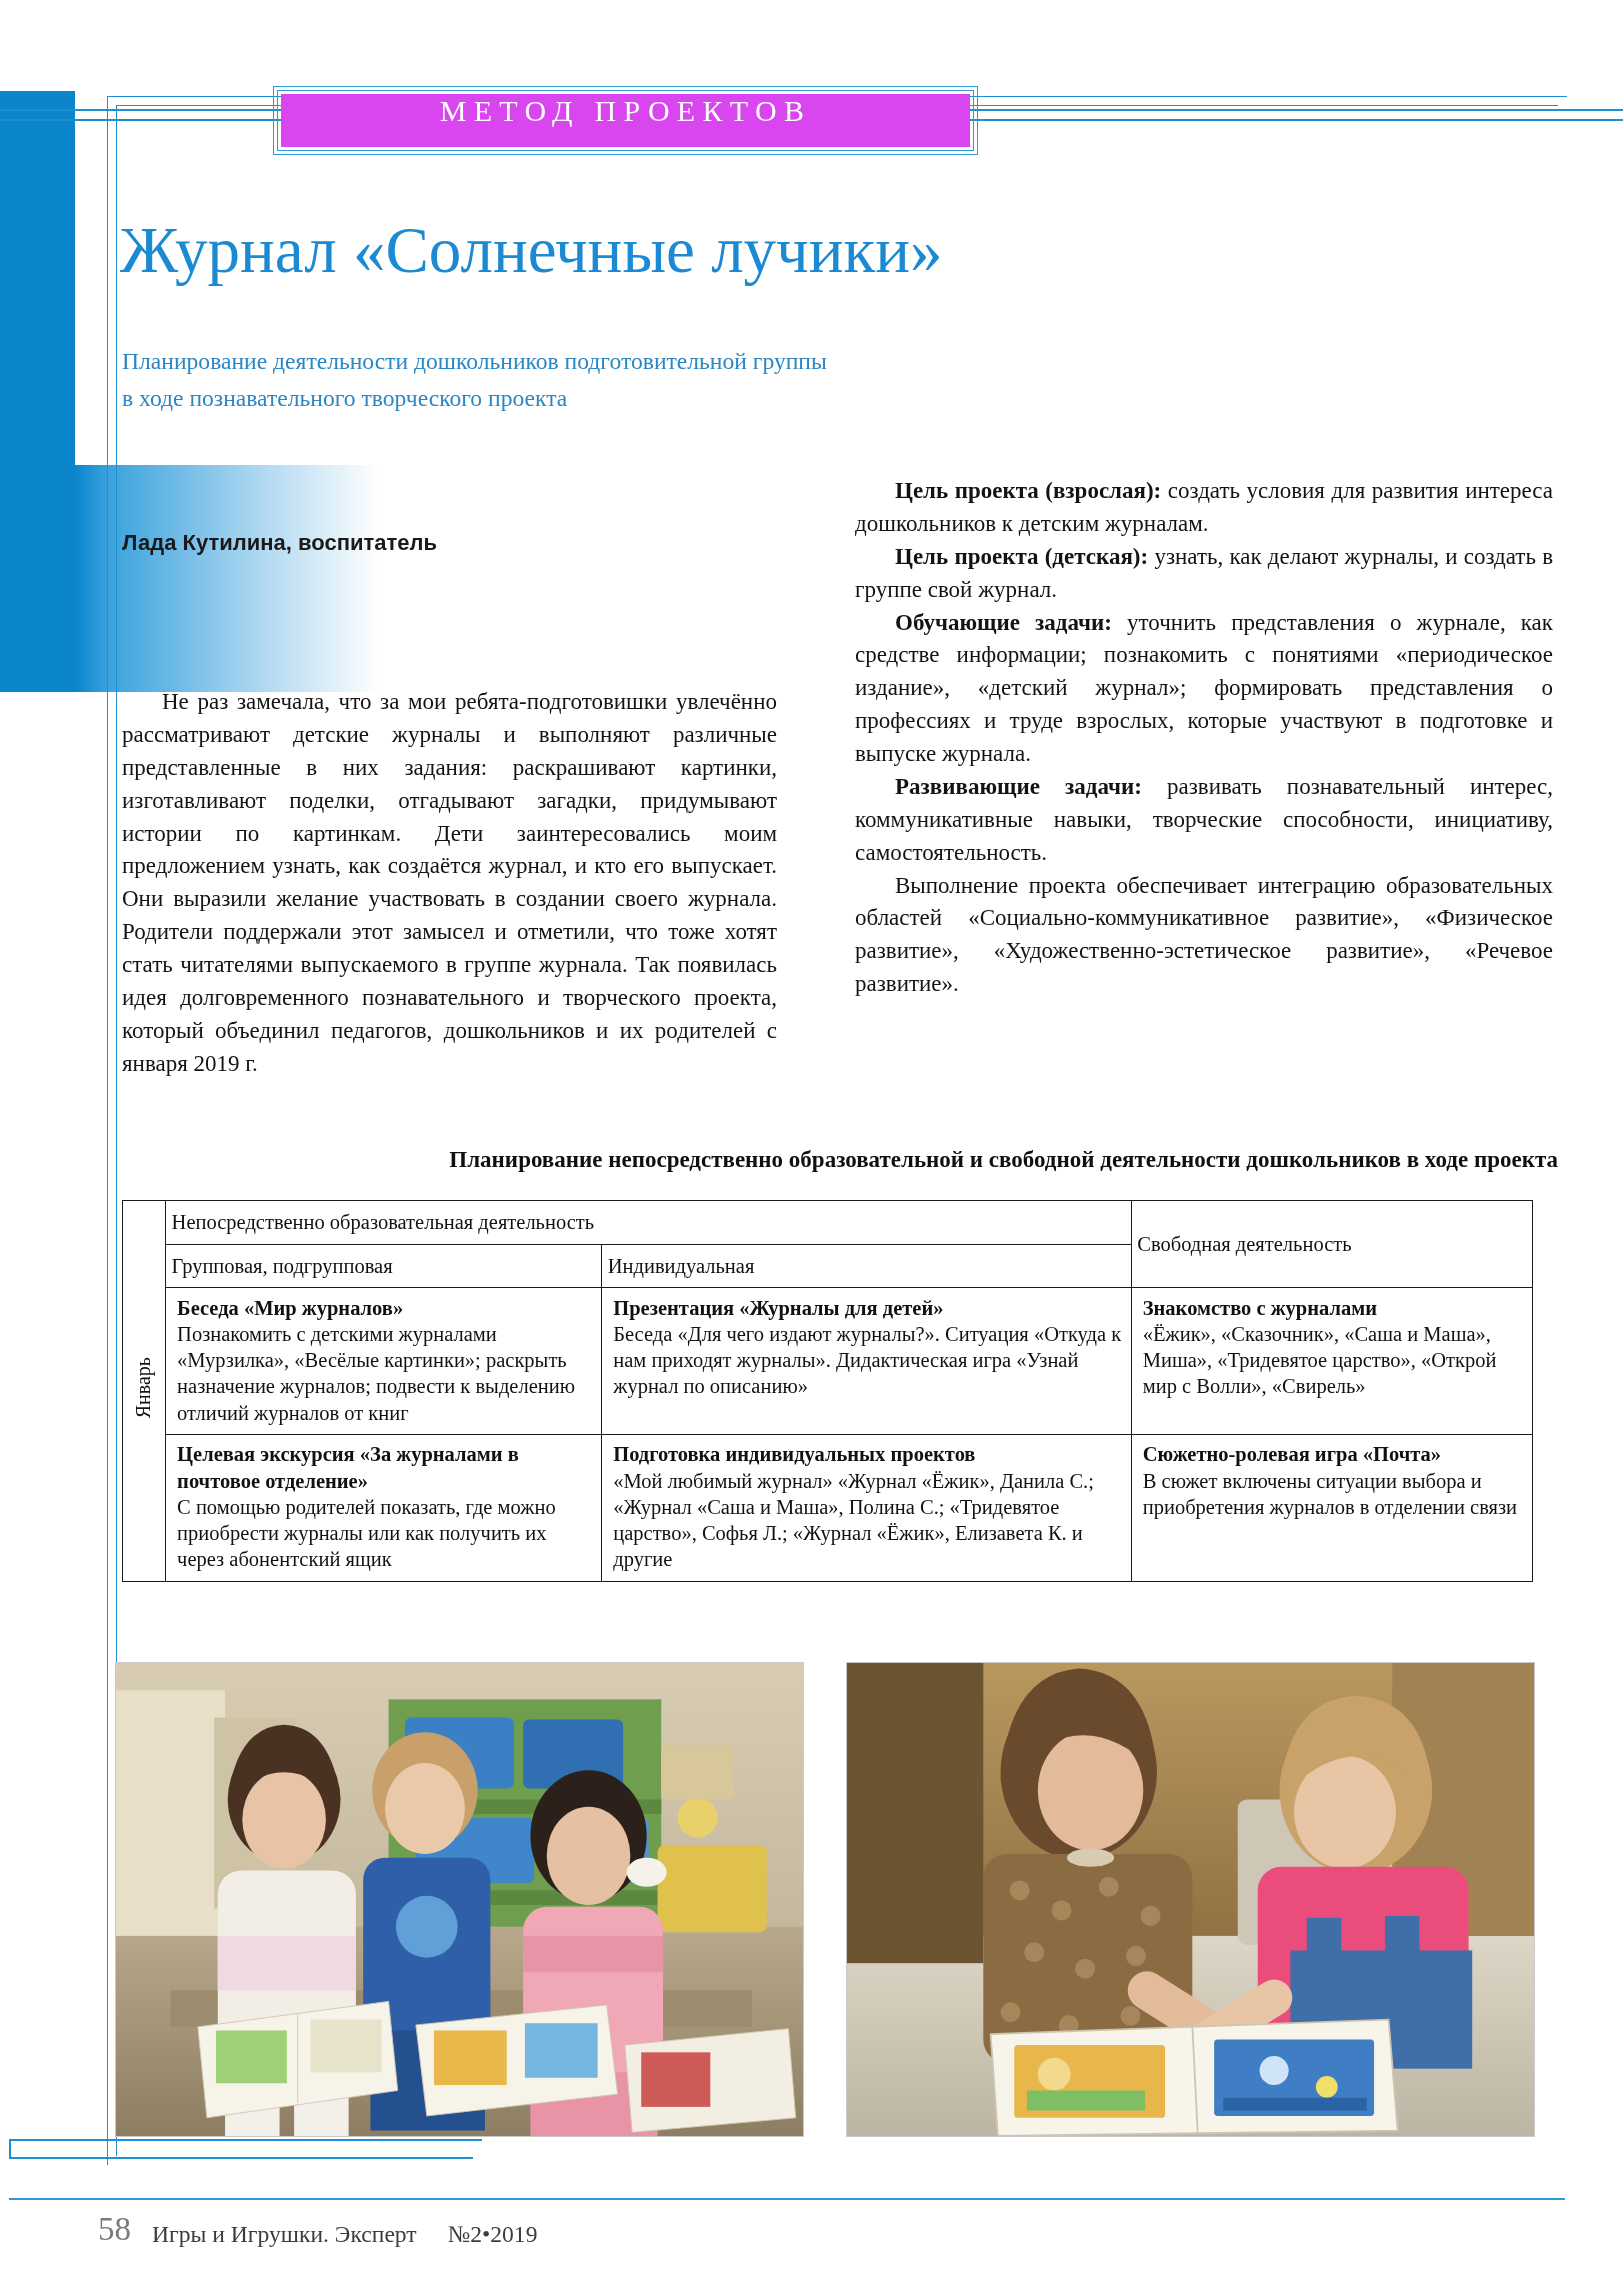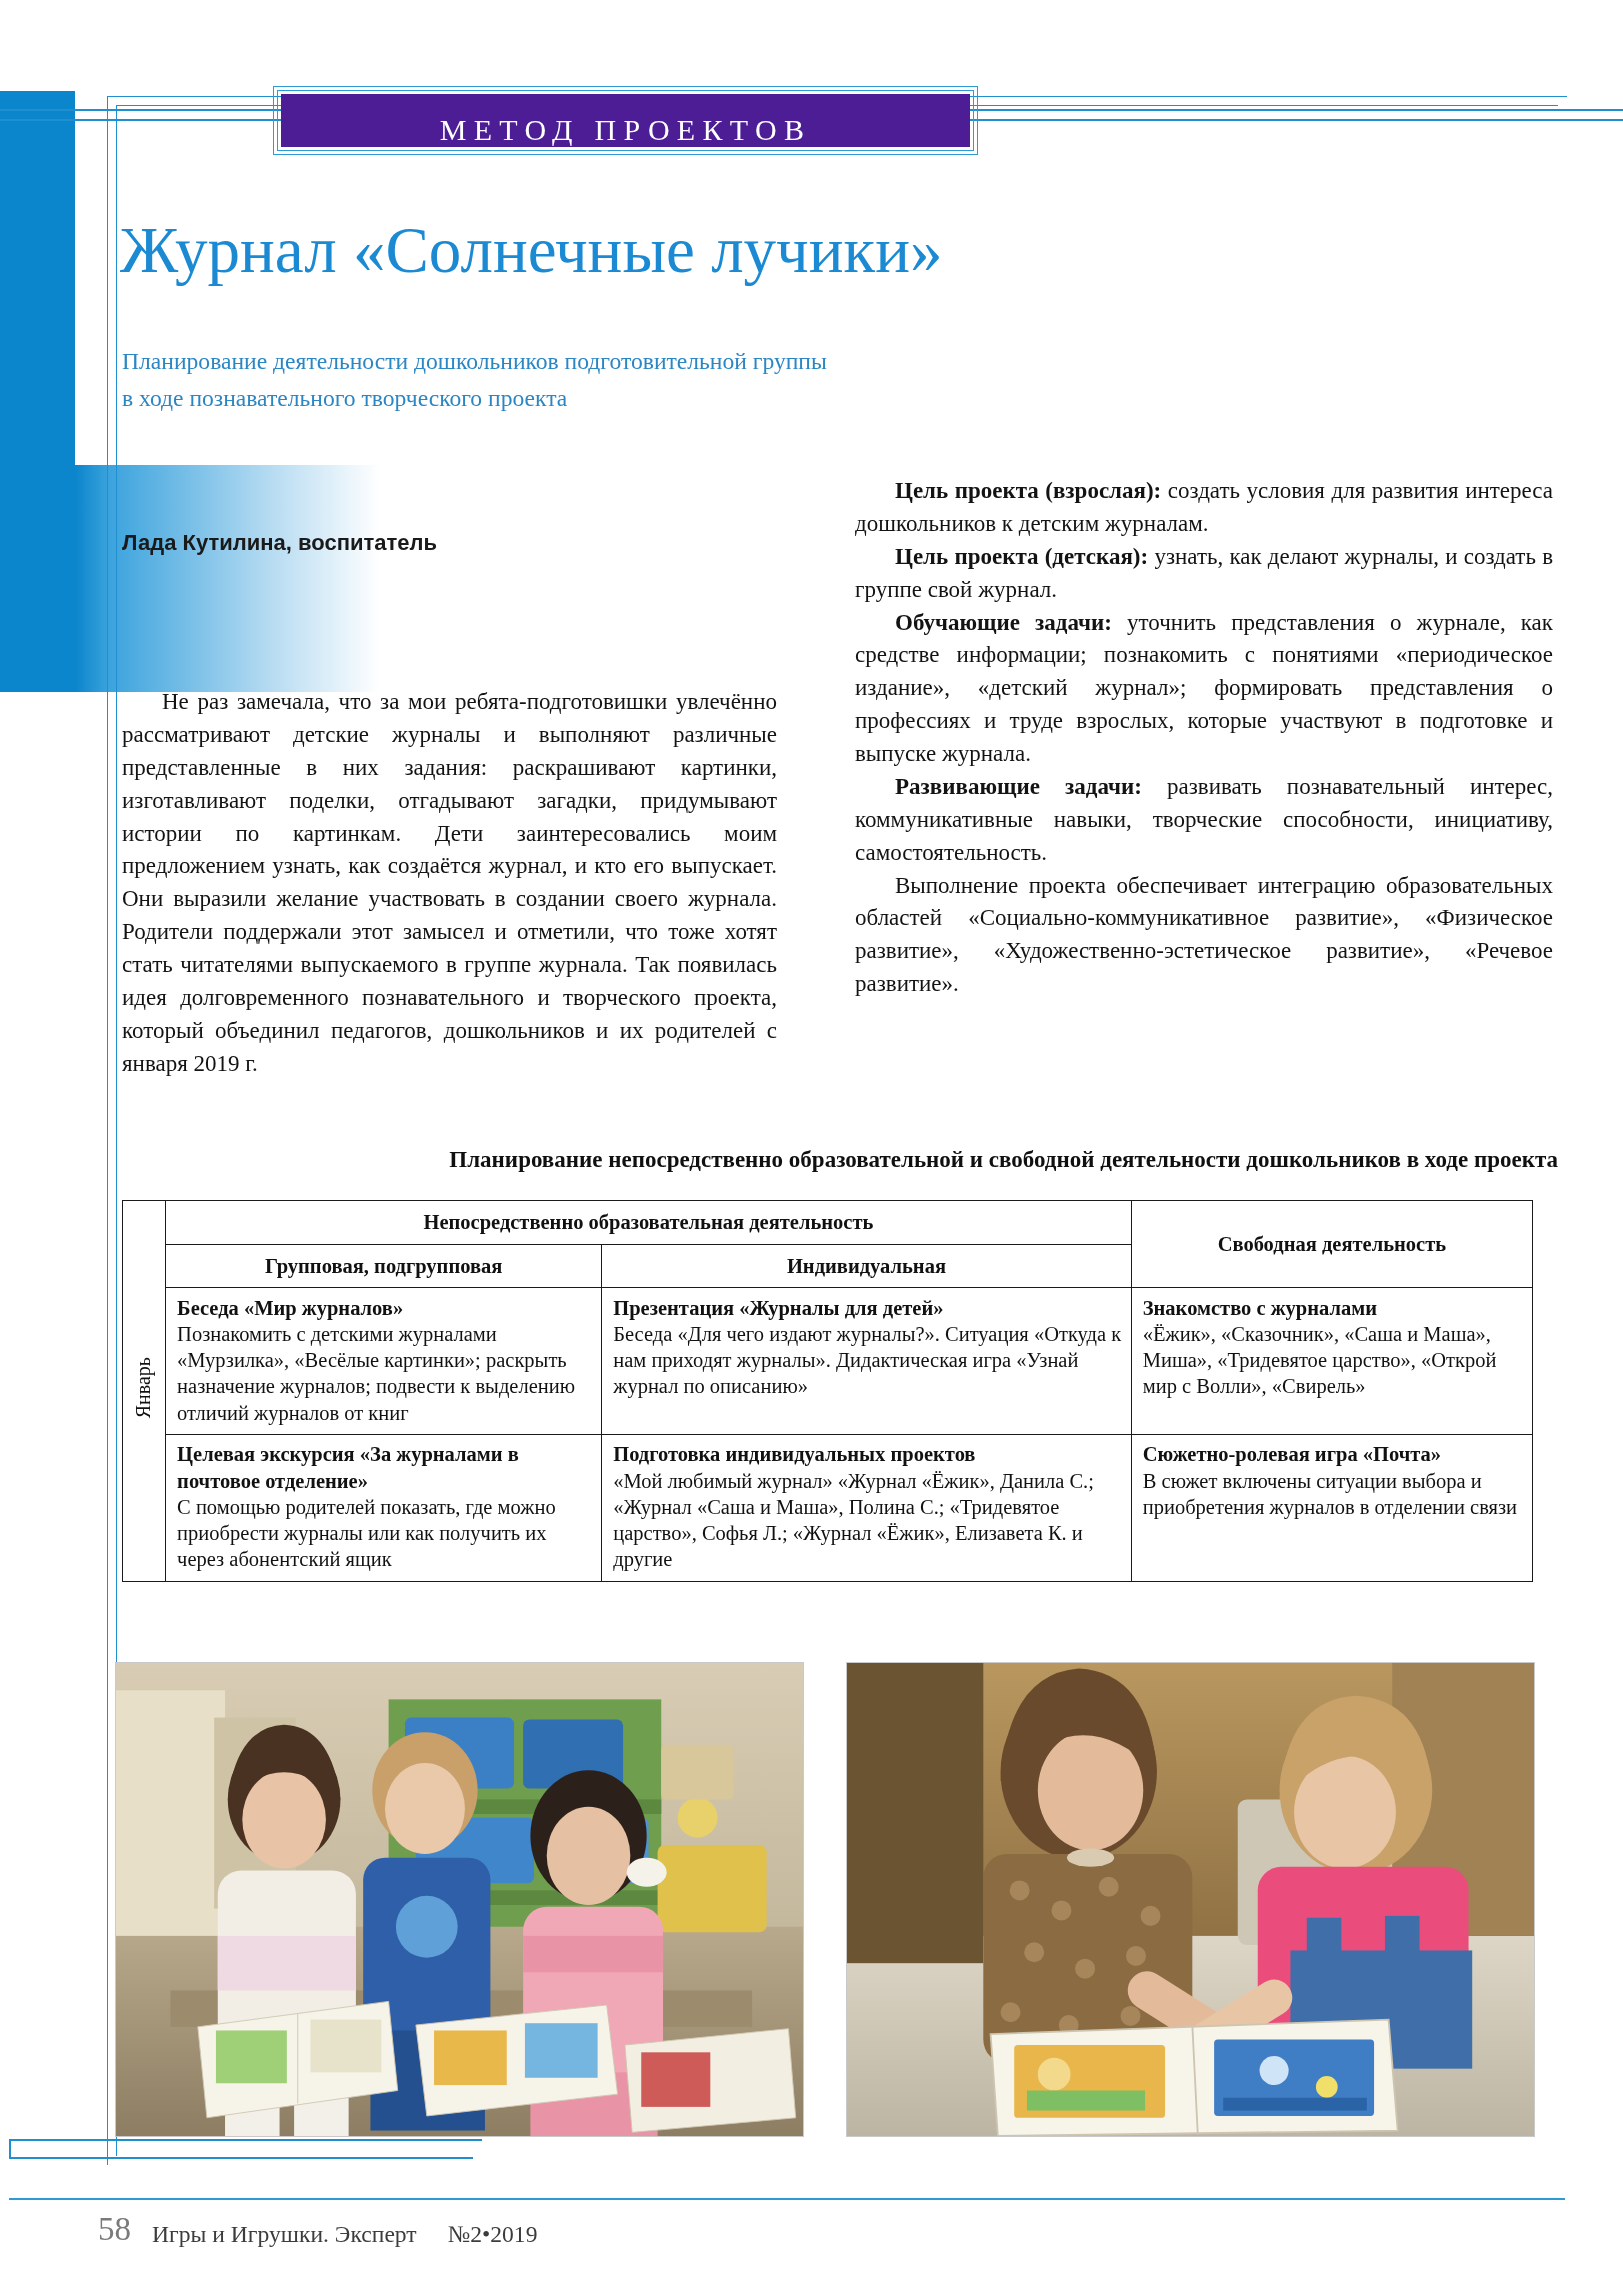--- a/index.html
+++ b/index.html
@@ -21,22 +21,22 @@
   .frame-left-cap{position:absolute;left:9px;top:2139px;width:473px;height:1.8px;background:#1f8fd0;}
   .frame-left-cap2{position:absolute;left:9px;top:2157px;width:464px;height:1.8px;background:#1f8fd0;}
   .frame-left-vert{position:absolute;left:9px;top:2139px;width:1.8px;height:19px;background:#1f8fd0;}
   .top-rule{position:absolute;left:0px;top:109px;width:1624px;height:1.8px;background:#1f8fd0;}
   .top-rule2{position:absolute;left:0px;top:119px;width:1624px;height:1.8px;background:#1f8fd0;}
 
   
   .badge-wrap{position:absolute;left:273px;top:86px;width:705px;height:69px;}
   .badge-frame-a{position:absolute;left:0;top:0;right:0;bottom:0;border:1.8px solid #2e9ad6;}
   .badge-frame-b{position:absolute;left:3.6px;top:3.6px;right:3.6px;bottom:3.6px;border:1.8px solid #2e9ad6;}
-  .badge{position:absolute;left:8.2px;top:8.2px;right:8.2px;bottom:8.2px;background:#4c1d95;
-    display:flex;align-items:flex-end;justify-content:center;}
+  .badge{position:absolute;left:8.2px;top:8.2px;right:8.2px;bottom:8.2px;background:#d946ef;
+    display:flex;align-items:flex-start;justify-content:center;}
   .badge span{color:#ffffff;font-family:"Liberation Serif",serif;font-size:30px;
     letter-spacing:7.3px;font-weight:400;}
 
   
   .title{position:absolute;left:120px;top:215px;width:1273px;color:#1b8ad2;
     font-family:"Liberation Serif",serif;font-size:65px;line-height:1.1;white-space:nowrap;}
   .subtitle{position:absolute;left:122px;top:343px;width:1091px;color:#2b86c4;
     font-family:"Liberation Serif",serif;font-size:23.6px;line-height:1.55;}
 
   
@@ -53,21 +53,21 @@
 
   
   .tbl-caption{position:absolute;left:122px;top:1147px;width:1436px;text-align:right;
     font-size:23px;font-weight:bold;color:#101010;}
 
   
   .tbl{position:absolute;left:122px;top:1200px;width:1411px;border-collapse:collapse;
     table-layout:fixed;}
   .tbl td,.tbl th{border:1.4px solid #1a1a1a;vertical-align:top;padding:6.4px 9px 8.2px 11px;
     font-size:20.5px;line-height:1.28;color:#111;font-weight:normal;}
-  .tbl .hd{text-align:center;font-weight:bold;padding:8.2px 5.5px;vertical-align:middle;}
+  .tbl .hd{font-weight:normal;padding:8.2px 5.5px;vertical-align:middle;}
   .tbl .month{width:36px;padding:0;text-align:center;vertical-align:middle;}
   .month-rot{writing-mode:vertical-rl;transform:rotate(180deg);
     font-size:20px;white-space:nowrap;display:inline-block;}
   .cell-title{font-weight:bold;display:block;}
   .c1{width:42px;} .c2{width:425px;} .c3{width:516px;} .c4{width:391px;}
 
   
   .photo{position:absolute;border:0.9px solid #c9c9c9;overflow:hidden;background:#bfb9ae;}
   .photo-l{left:115px;top:1662px;width:687px;height:473px;}
   .photo-r{left:846px;top:1662px;width:687px;height:473px;}

